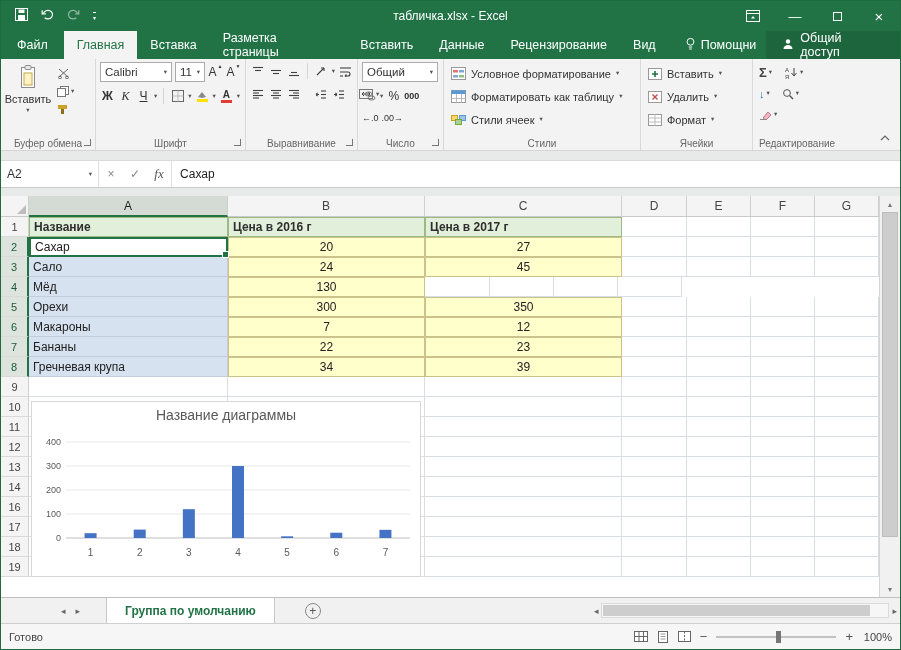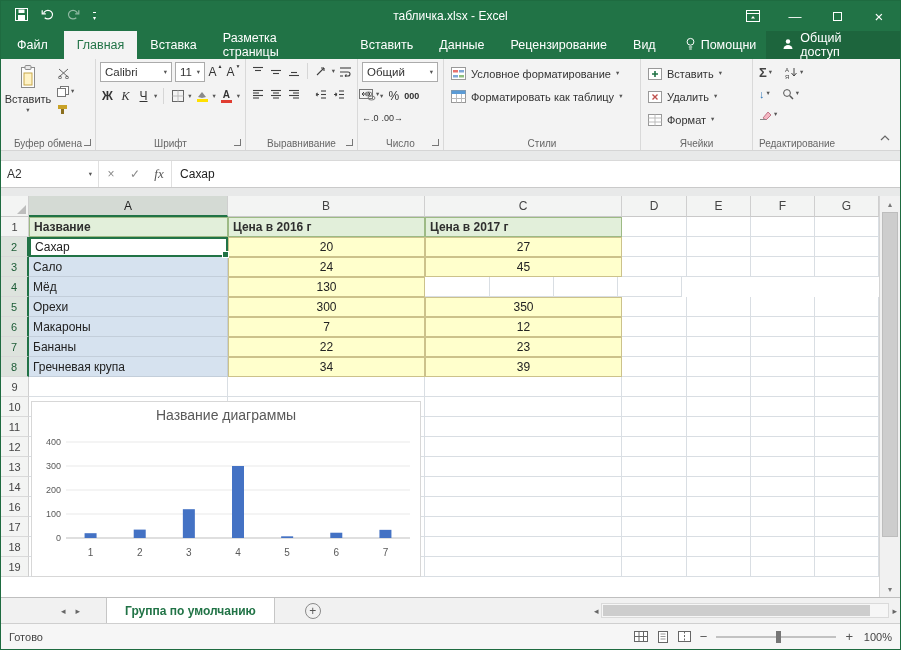--- a/index.html
+++ b/index.html
@@ -387,20 +387,29 @@
       </div>
       <div class="srow">
         <svg width="15" height="13">
             <rect x="0.5" y="0.5" width="14" height="12" fill="#fff" stroke="#999"></rect>
             <rect x="0.5" y="0.5" width="14" height="3.5" fill="#5B9BD5"></rect>
             <line x1="5.5" y1="4" x2="5.5" y2="12.5" stroke="#BBB"></line>
             <line x1="10.5" y1="4" x2="10.5" y2="12.5" stroke="#BBB"></line>
             <line x1="0.5" y1="8.5" x2="14.5" y2="8.5" stroke="#BBB"></line>
           </svg>
         <span>Форматировать как таблицу</span>
+          <span class="caret">▾</span>
+      </div>
+      <div class="srow">
+        <svg width="15" height="13">
+            <rect x="0.5" y="2.5" width="6" height="5" fill="#FFD966" stroke="#C9A227"></rect>
+            <rect x="8.5" y="2.5" width="6" height="5" fill="#9DC3E6" stroke="#5B9BD5"></rect>
+            <rect x="4.5" y="6.5" width="6" height="5" fill="#A9D08E" stroke="#70AD47"></rect>
+          </svg>
+        <span>Стили ячеек</span>
           <span class="caret">▾</span>
       </div>
       <div class="glabel"><span>Стили</span></div>
     </div>
 
     <div class="rgroup" style="width:112px">
       <div class="srow">
         <svg width="14" height="12">
             <rect x="0.5" y="0.5" width="13" height="11" fill="#fff" stroke="#999"></rect>
             <path d="M7 3 V9 M4 6 H10" stroke="#217346" stroke-width="1.6" fill="none"></path>

